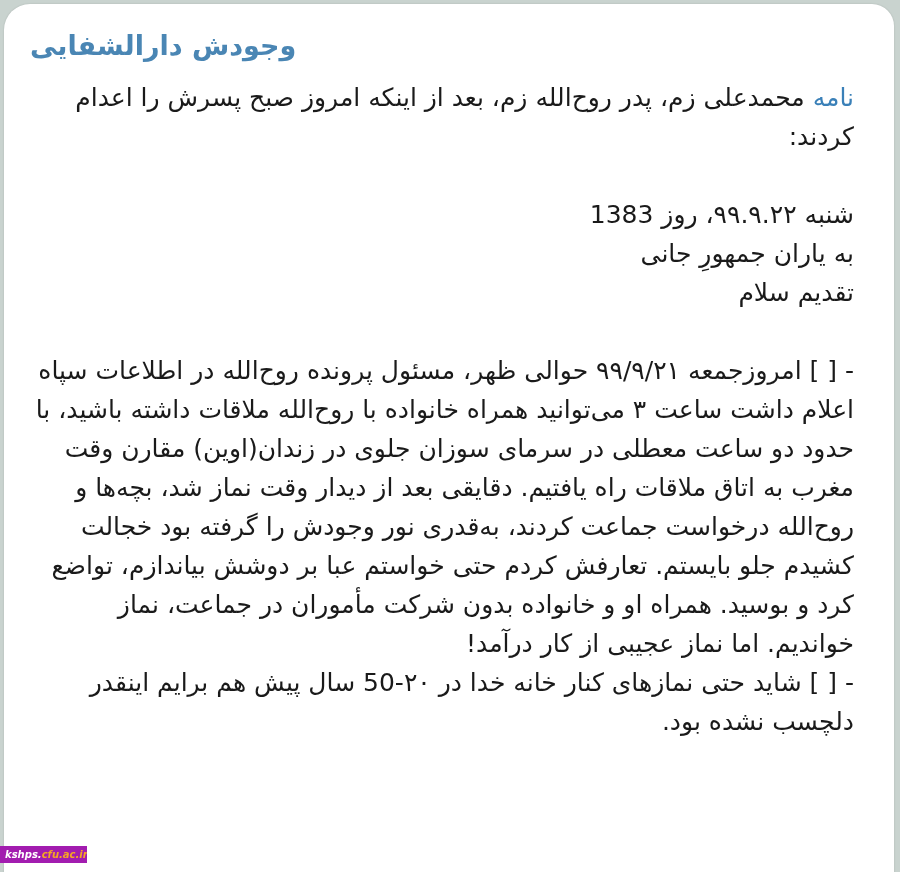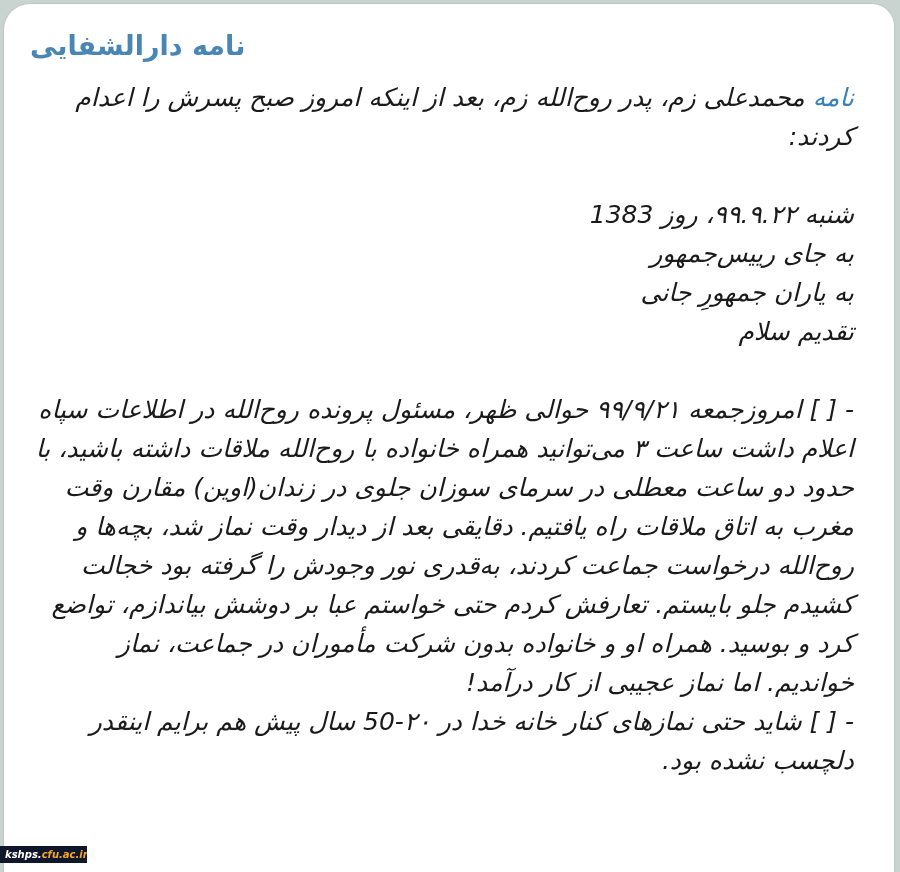--- a/index.html
+++ b/index.html
@@ -42,62 +42,60 @@
       direction: rtl;
       text-align: right;
       font-size: 25px;
       line-height: 39px;
       color: #1a1a1a;
     }
     .body-text .line {
       display: block;
       min-height: 39px;
       white-space: normal;
-      font-style: italic;
     }
     .body-text .blank {
       display: block;
       height: 39px;
     }
     .link {
       color: #3a80b8;
     }
     .watermark {
       position: absolute;
       left: 0;
       top: 846px;
       width: 87px;
       height: 17px;
-      background: #0f172a;
+      background: #a21caf;
       color: #ffffff;
       font-family: "DejaVu Sans", sans-serif;
       font-size: 10px;
       font-weight: bold;
       font-style: italic;
       line-height: 17px;
       padding-left: 5px;
       box-sizing: border-box;
       white-space: nowrap;
       overflow: hidden;
     }
     .watermark .accent {
       color: #f5a623;
     }
   </style>
 </head>
 <body>
 
 <div class="bubble">
-  <div class="sender">نامه دارالشفایی</div>
+  <div class="sender">وجودش دارالشفایی</div>
 
   <div class="body-text">
     <span class="line"><span class="link">نامه</span><span> محمدعلی زم، پدر روح‌الله زم، بعد از اینکه امروز صبح پسرش را اعدام کردند:</span></span>
     <span class="blank"></span>
     <span class="line">شنبه ۹۹.۹.۲۲، روز 1383</span>
-    <span class="line">به جای رییس‌جمهور</span>
     <span class="line">به یاران جمهورِ جانی</span>
     <span class="line">تقدیم سلام</span>
     <span class="blank"></span>
     <span class="line">- [ ] امروزجمعه ۹۹/۹/۲۱ حوالی ظهر، مسئول پرونده روح‌الله در اطلاعات سپاه اعلام داشت ساعت ۳ می‌توانید همراه خانواده با روح‌الله ملاقات داشته باشید، با حدود دو ساعت معطلی در سرمای سوزان جلوی در زندان(اوین) مقارن وقت مغرب به اتاق ملاقات راه یافتیم. دقایقی بعد از دیدار وقت نماز شد، بچه‌ها و روح‌الله درخواست جماعت کردند، به‌قدری نور وجودش را گرفته بود خجالت کشیدم جلو بایستم. تعارفش کردم حتی خواستم عبا بر دوشش بیاندازم، تواضع کرد و بوسید. همراه او و خانواده بدون شرکت مأموران در جماعت، نماز خواندیم. اما نماز عجیبی از کار درآمد!</span>
     <span class="line">- [ ] شاید حتی نمازهای کنار خانه خدا در ۲۰-50 سال پیش هم برایم اینقدر دلچسب نشده بود.</span>
   </div>
 </div>
 
 <div class="watermark"><span>kshps.</span><span class="accent">cfu.ac.ir</span></div>
 

